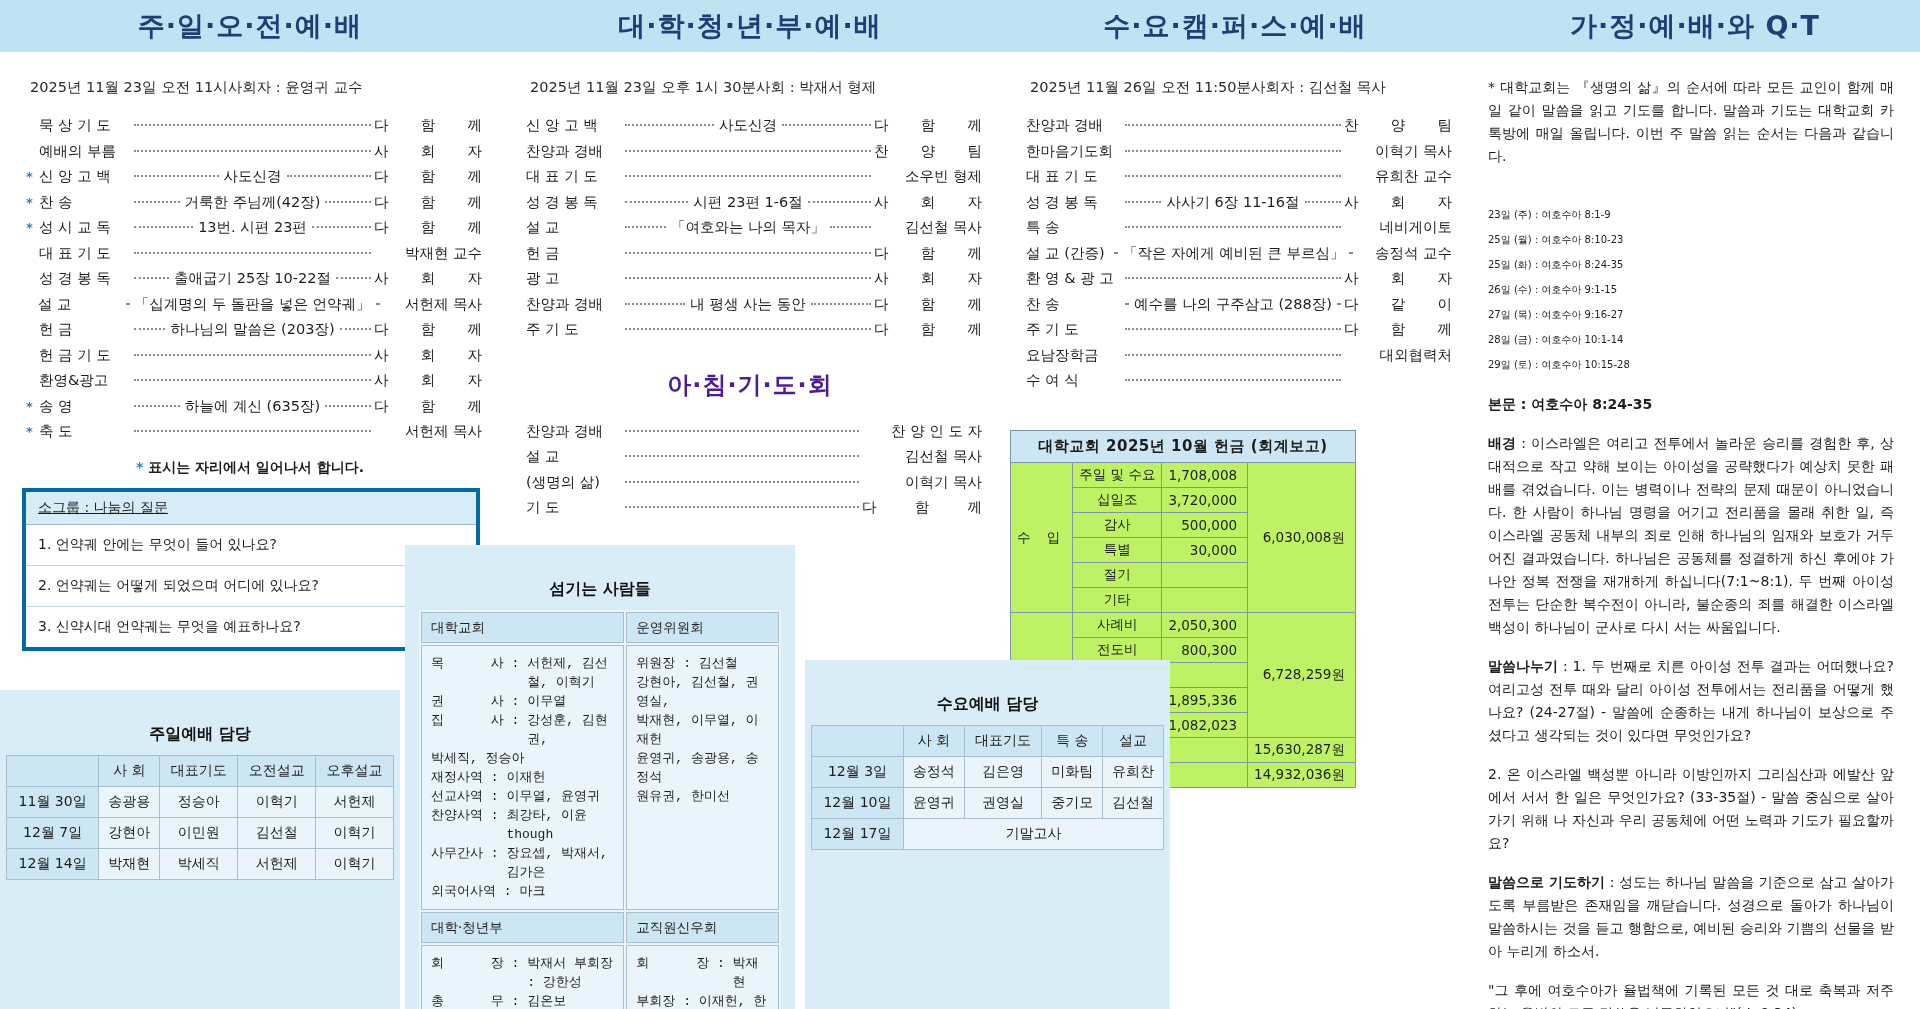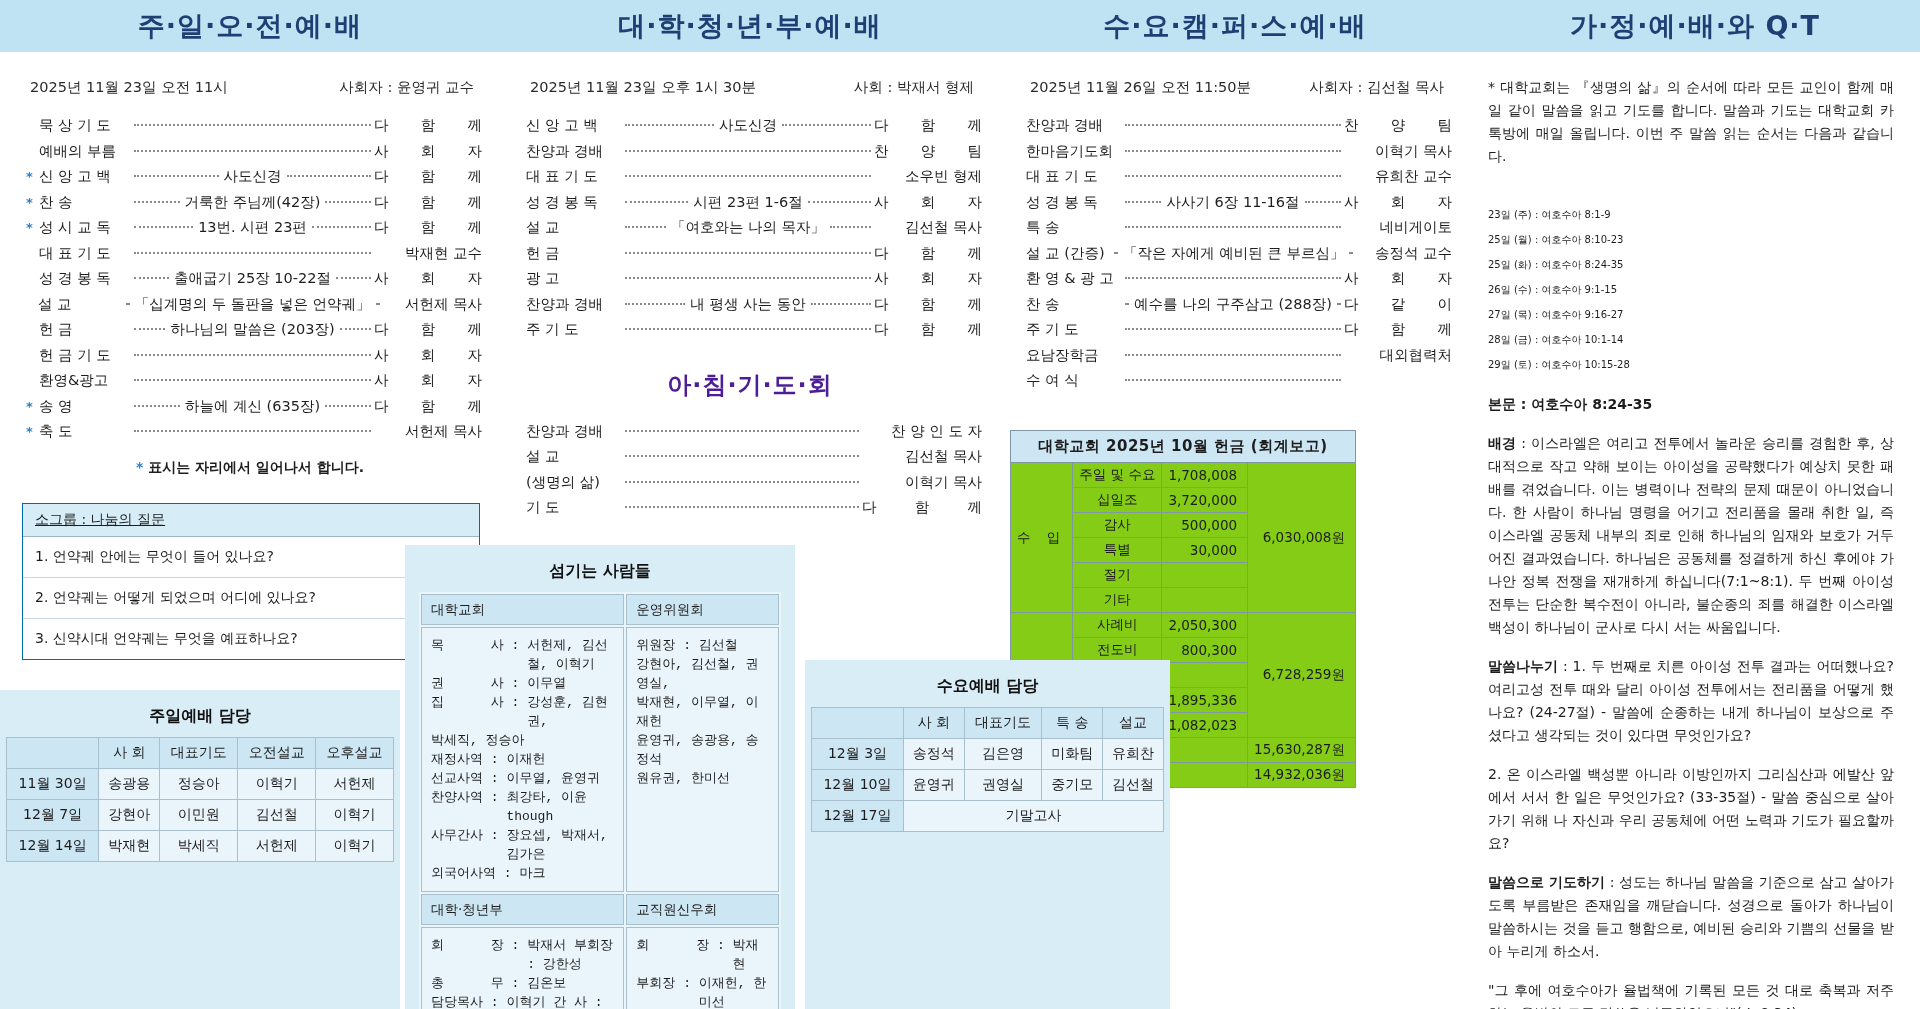--- a/index.html
+++ b/index.html
@@ -31,21 +31,21 @@
   .h4 { left: 1470px; width: 450px; }
 
   
   .col { position: absolute; top: 52px; }
   .c1 { left: 0px;    width: 500px; height: 957px; }
   .c2 { left: 500px;  width: 500px; height: 957px; }
   .c3 { left: 1000px; width: 470px; height: 957px; }
   .c4 { left: 1470px; width: 450px; height: 957px; }
 
   .meta-row {
-    display: flex; justify-content: space-between;
+    display: flex; 
     font-size: 14.5px; color: #2a2a2a;
     padding: 26px 26px 0 30px;
     white-space: nowrap;
   }
 
   
   .order { margin-top: 16px; padding: 0 18px 0 26px; }
   .oline {
     display: flex; align-items: baseline;
     font-size: 14.5px; line-height: 25.5px;
@@ -70,43 +70,43 @@
   .spread span { display: inline-block; }
 
   .note-star {
     text-align: center; font-size: 14px; font-weight: bold;
     color: #1d1d1d; margin-top: 14px;
   }
   .note-star b { color: #2f7fc1; }
 
   
   .sgbox {
-    margin: 26px 20px 0 22px;
-    border: 1px solid #0369a1;
+    margin: 11px 20px 0 22px;
+    border: 4px solid #0369a1;
   }
   .sgbox .sghead {
     background: #d6ecf6; font-size: 14px; padding: 7px 12px;
     border-bottom: 1px solid #9fb5c4;
   }
   .sgbox .sghead u { text-decoration: underline; }
   .sgbox .sgq {
     font-size: 14px; padding: 11px 12px;
     border-bottom: 1px solid #c9d7e0;
   }
   .sgbox .sgq:last-child { border-bottom: none; }
 
   
   .bluepanel { position: absolute; background: #d9edf7; }
   .bp1 { left: 0px;   top: 690px; width: 400px; height: 319px; }
   .bp2 { left: 405px; top: 545px; width: 390px; height: 464px; }
   .bp3 { left: 805px; top: 660px; width: 365px; height: 349px; }
 
   .paneltitle {
     text-align: center; font-size: 16px; font-weight: bold;
-    padding-top: 16px; padding-bottom: 10px; color: #111;
+    padding-top: 34px; padding-bottom: 10px; color: #111;
   }
 
   
   table.tb {
     border-collapse: collapse;
     font-size: 14px;
     background: #eaf5fb;
   }
   table.tb td, table.tb th {
     border: 1px solid #a8bfcd;
@@ -134,21 +134,21 @@
   }
   table.serv td.sec {
     background: #cde6f3; font-size: 13.5px; padding: 5px 9px;
   }
   .kv { display: flex; font-family: Liberation Mono, monospace; }
   .kv .k { white-space: pre; }
   .kv .v { flex: 1; }
 
   
   .finwrap { position: absolute; left: 1010px; top: 430px; width: 330px; }
-  table.fin { width: 100%; border-collapse: collapse; background: #84cc16; font-size: 13.5px; }
+  table.fin { width: 100%; border-collapse: collapse; background: #bef264; font-size: 13.5px; }
   table.fin td {
     border: 1px solid #7e96a5;
     padding: 3px 6px; height: 21px;
     text-align: center; white-space: nowrap;
   }
   table.fin td.ttl {
     background: #cde6f3; font-weight: bold; font-size: 15px;
     padding: 6px; letter-spacing: .5px;
   }
   table.fin td.side { width: 48px; letter-spacing: 6px; }

